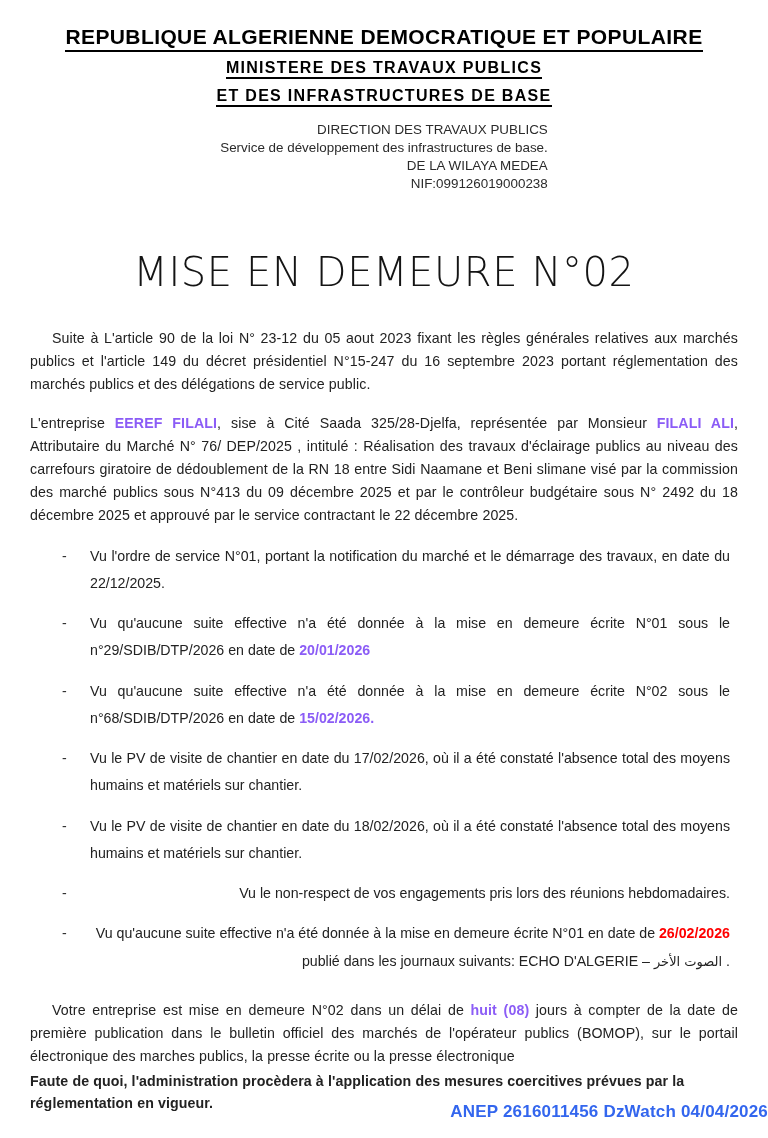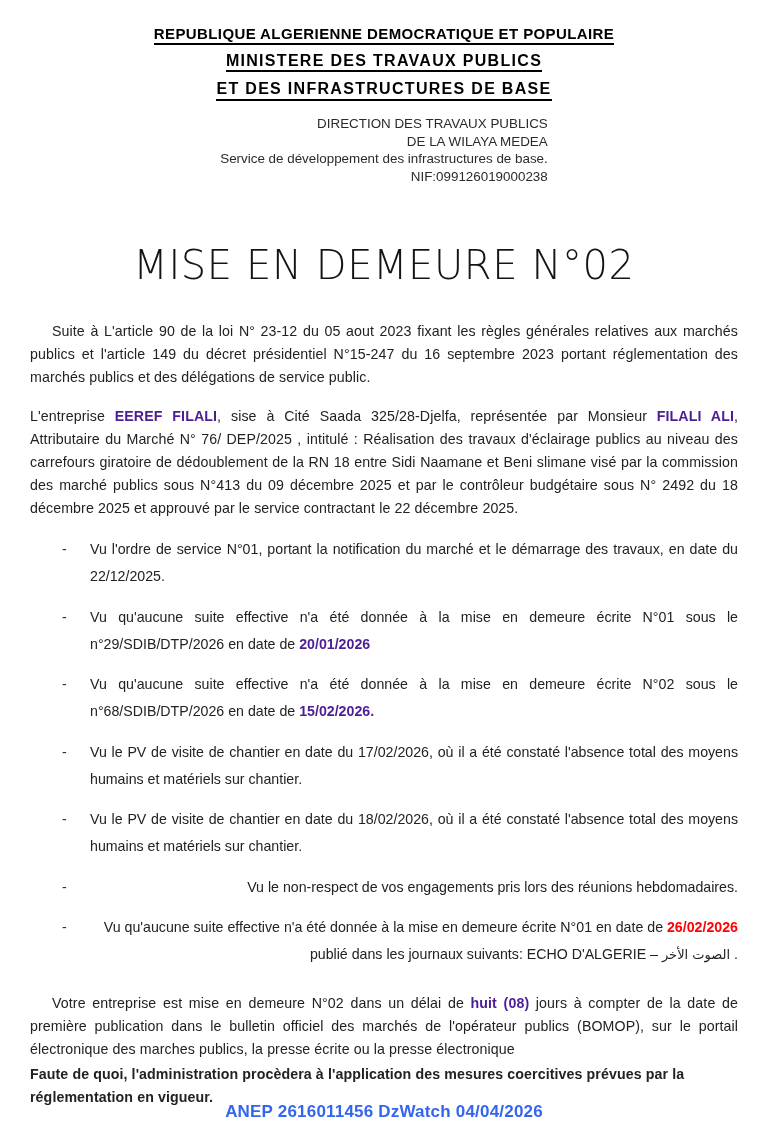--- a/index.html
+++ b/index.html
@@ -24,21 +24,21 @@
     padding: 0 30px;
   }
 
   
   .letterhead {
     text-align: center;
     padding-top: 26px;
   }
   .lh-line {
     font-weight: bold;
-    font-size: 15px;
+    font-size: 21px;
     letter-spacing: 0.4px;
     color: #000;
     line-height: 1.08;
     margin: 0 auto 7px auto;
     display: block;
   }
   .lh-line span.u {
     display: inline-block;
     border-bottom: 2px solid #000;
     padding-bottom: 1px;
@@ -82,26 +82,26 @@
   }
   p.para {
     text-align: justify;
     font-size: 14.2px;
     line-height: 1.62;
     margin: 0 0 16px 0;
     color: #222;
     letter-spacing: 0.1px;
   }
   p.para.indent { text-indent: 22px; }
-  b, .b { font-weight: bold; color: #4c1d95; }
+  b, .b { font-weight: bold; color: #8b5cf6; }
 
   
   ul.vu-list {
     list-style: none;
-    margin: 14px 0 0 0;
+    margin: 14px 8px 0 0;
     padding: 0 0 0 30px;
   }
   ul.vu-list li {
     position: relative;
     padding-left: 30px;
     margin-bottom: 13px;
     font-size: 14.2px;
     line-height: 1.92;
     text-align: justify;
     color: #222;
@@ -137,21 +137,21 @@
     line-height: 1.58;
     margin-top: 2px;
   }
 
   
   .footer {
     position: absolute;
     left: 0;
     right: 0;
     bottom: 16px;
-    text-align: center;
+    text-align: right;
     font-size: 17px;
     font-weight: bold;
     color: #3366ee;
     letter-spacing: 0.2px;
   }
 </style>
 </head>
 <body>
 
 <div class="page">
@@ -163,22 +163,22 @@
     <div class="lh-line lh-line-2">
       <span class="u">MINISTERE DES TRAVAUX PUBLICS</span>
     </div>
     <div class="lh-line lh-line-3">
       <span class="u">ET DES INFRASTRUCTURES DE BASE</span>
     </div>
 
     <div class="org-block">
       <div class="org-inner">
         <div>DIRECTION DES TRAVAUX PUBLICS</div>
+        <div>Service de développement des infrastructures de base.</div>
         <div>DE LA WILAYA MEDEA</div>
-        <div>Service de développement des infrastructures de base.</div>
         <div>NIF:099126019000238</div>
       </div>
     </div>
   </div>
 
   <h1 class="doc-title">MISE EN DEMEURE N°02</h1>
 
   <div class="body-wrap">
 
     <p class="para indent">Suite à L'article 90 de la loi N° 23-12 du 05 aout 2023 fixant les règles générales relatives aux marchés publics et l'article 149 du décret présidentiel N°15-247 du 16 septembre 2023 portant réglementation des marchés publics et des délégations de service public.</p>

